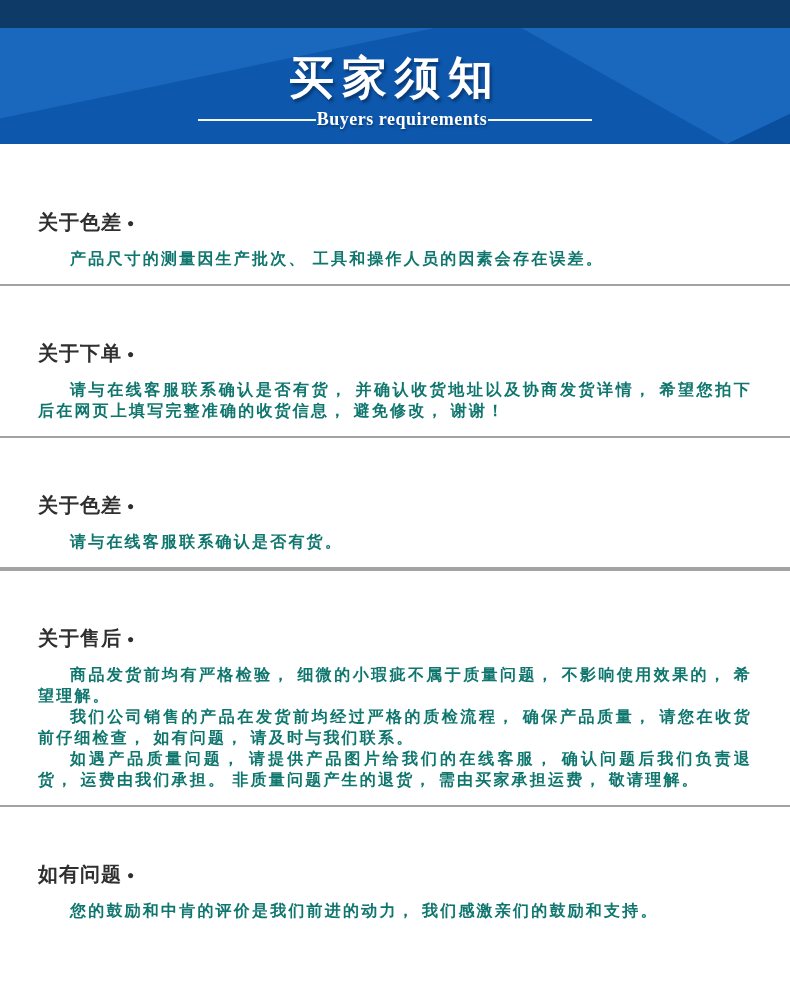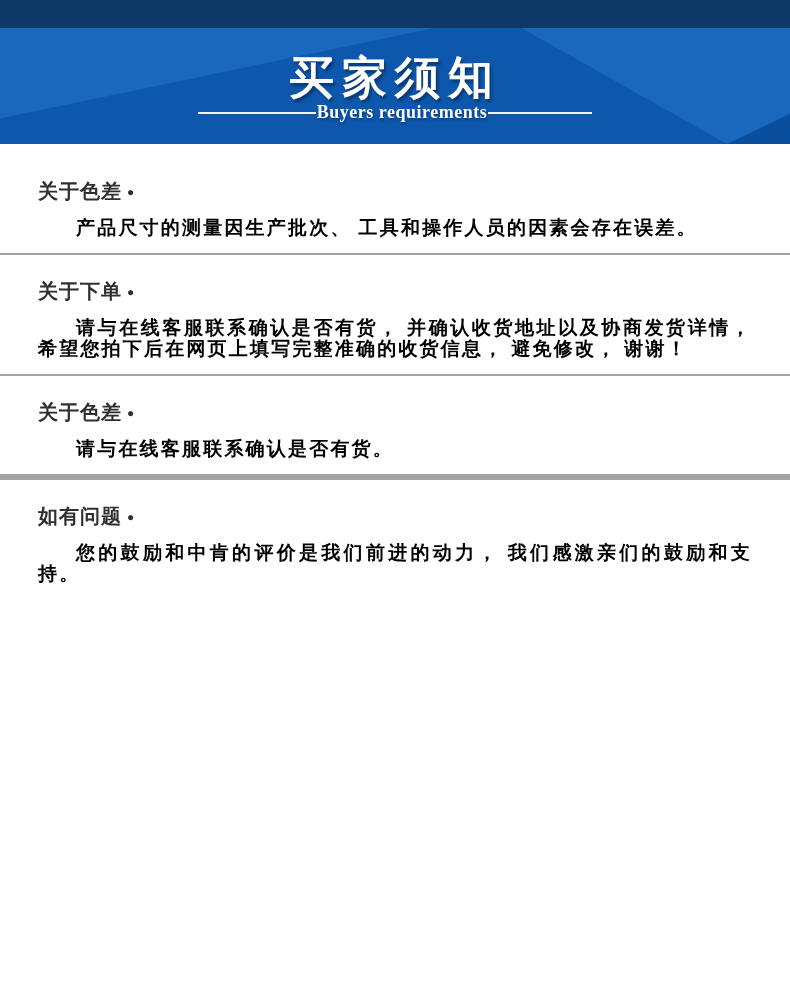--- a/index.html
+++ b/index.html
@@ -13,40 +13,40 @@
   .wedge{position:absolute;top:0;left:0;right:0;bottom:0;}
   .wedge-left{background:#1a67be;clip-path:polygon(0 0,55% 0,0 78%);}
   .wedge-right{background:#1a67be;clip-path:polygon(66% 0,100% 0,100% 100%,92% 100%);}
   .wedge-dark{background:#0a4f9e;clip-path:polygon(92% 100%,100% 74%,100% 100%);}
   .banner-title{
     position:absolute;top:20px;left:0;width:100%;text-align:center;
     color:#ffffff;font-size:45px;font-weight:bold;letter-spacing:8px;
     text-shadow:2px 3px 3px rgba(8,35,75,0.6);
   }
   .subtitle-row{
-    position:absolute;top:74px;left:0;width:100%;
+    position:absolute;top:81px;left:0;width:100%;
     display:flex;align-items:center;justify-content:center;gap:1px;
   }
   .subtitle-line{height:2px;background:rgba(255,255,255,0.95);}
   .subtitle-line.left{width:118px;}
   .subtitle-line.right{width:104px;}
   .banner-subtitle{
     color:#ffffff;font-size:18px;font-weight:bold;letter-spacing:0.5px;
     text-shadow:1px 2px 2px rgba(8,35,75,0.5);
   }
   
-  .sec{padding:26px 38px 15px 38px;}
+  .sec{padding:26px 38px 15px 38px;margin-top:31px;}
   .sec.first{padding-top:37px;}
   .sec-title{
     margin:0 0 15px 0;font-size:20px;line-height:20px;font-weight:bold;
     color:#2f2f2f;letter-spacing:1px;
   }
   .dot{font-size:12px;vertical-align:2px;margin-left:5px;}
   .sec p{
-    margin:0;font-size:19px;line-height:21px;color:#000000;
+    margin:0;font-size:16px;line-height:21px;color:#0f766e;
     font-weight:bold;letter-spacing:2.2px;text-indent:2em;
     text-align:justify;
   }
   .divider{height:2px;background:#a3a3a3;}
 </style>
 </head>
 <body>
 
 <div class="page">
 
@@ -76,20 +76,26 @@
   <div class="divider"></div>
 
   <div class="sec">
     <h2 class="sec-title"><span>关于色差</span><span class="dot">●</span></h2>
     <p>请与在线客服联系确认是否有货。</p>
   </div>
   <div class="divider"></div>
 
   <div class="divider"></div>
 
+  <div class="sec">
+    <h2 class="sec-title"><span>关于售后</span><span class="dot">●</span></h2>
+    <p>商品发货前均有严格检验， 细微的小瑕疵不属于质量问题， 不影响使用效果的， 希望理解。</p>
+    <p>我们公司销售的产品在发货前均经过严格的质检流程， 确保产品质量， 请您在收货前仔细检查， 如有问题， 请及时与我们联系。</p>
+    <p>如遇产品质量问题， 请提供产品图片给我们的在线客服， 确认问题后我们负责退货， 运费由我们承担。 非质量问题产生的退货， 需由买家承担运费， 敬请理解。</p>
+  </div>
   <div class="divider"></div>
 
   <div class="sec">
     <h2 class="sec-title"><span>如有问题</span><span class="dot">●</span></h2>
     <p>您的鼓励和中肯的评价是我们前进的动力， 我们感激亲们的鼓励和支持。</p>
   </div>
 
 </div>
 
 </body></html>

